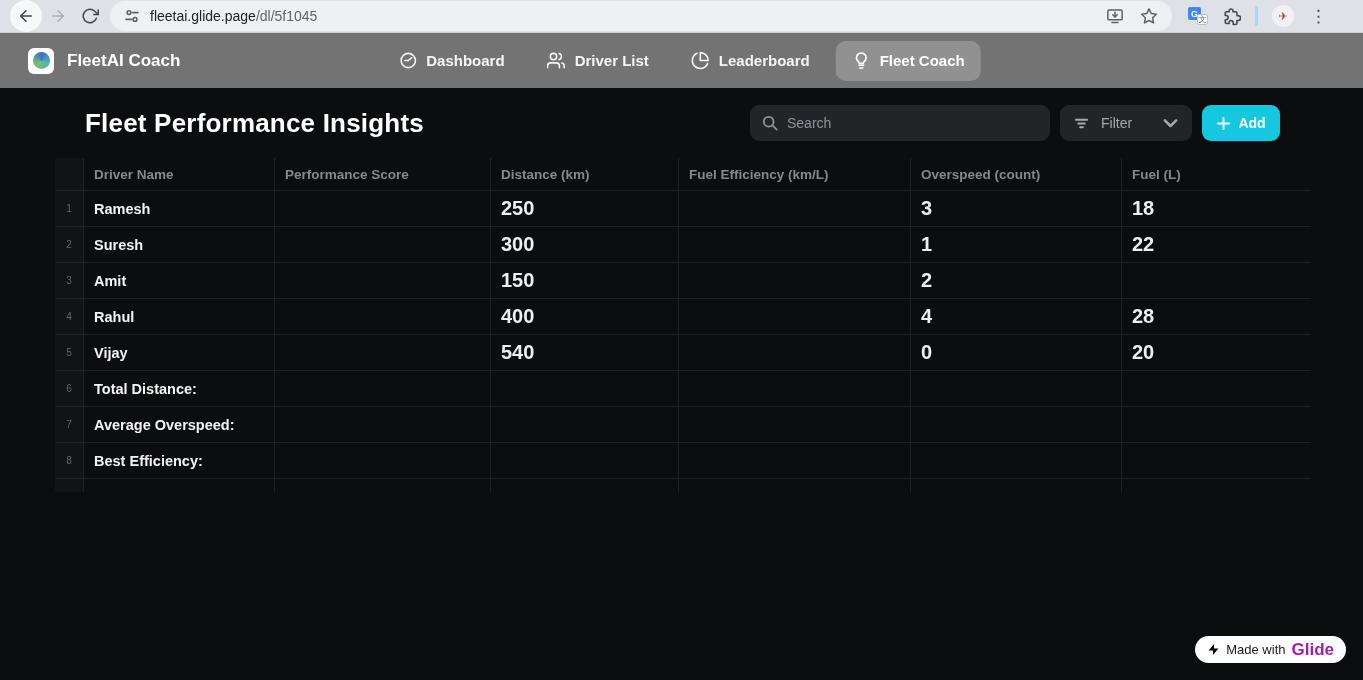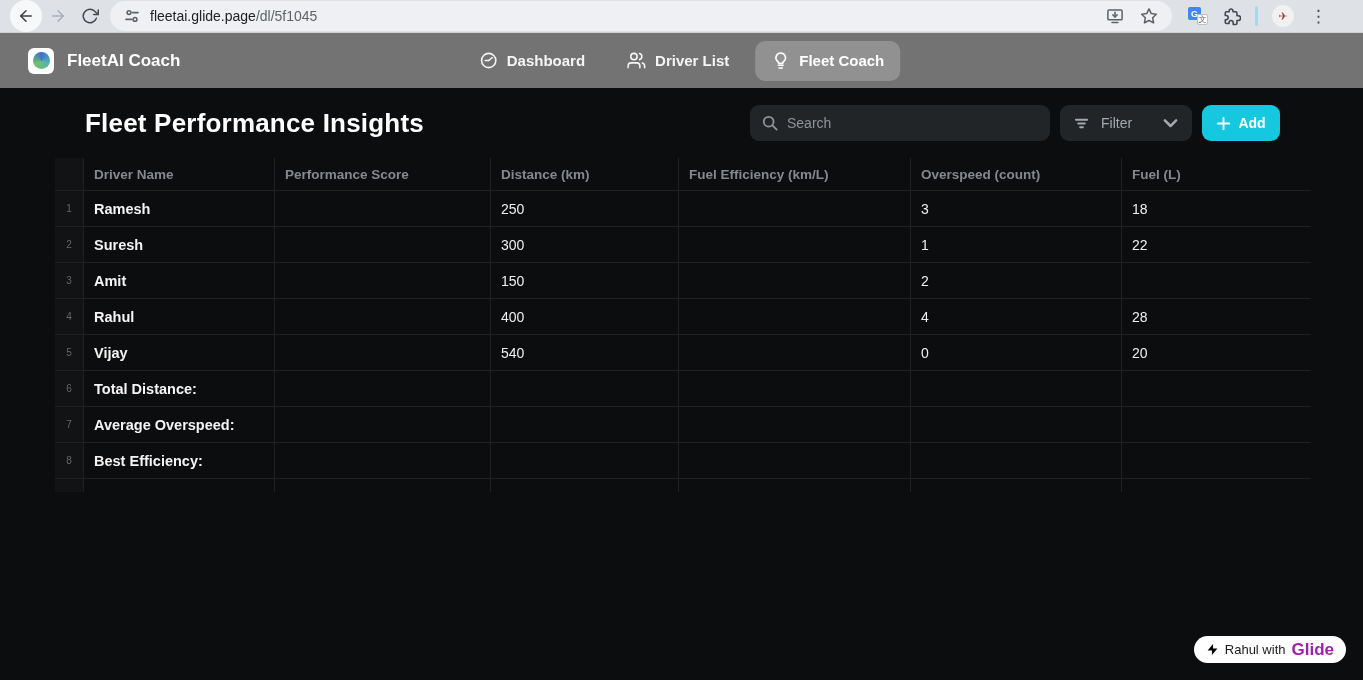--- a/index.html
+++ b/index.html
@@ -80,21 +80,21 @@
   .t-row { display:grid; grid-template-columns:29px 191px 216px 188px 232px 211px 189px;
            border-bottom:1px solid #1f2224; }
   .t-head { height:33px; }
   .t-body { height:36px; }
   .t-partial { height:13px; border-bottom:none; }
   .cell { display:flex; align-items:center; padding-left:10px; overflow:hidden; white-space:nowrap; }
   .bdr { border-right:1px solid #1f2224; }
   .gut { justify-content:center; padding-left:0; background:#121314; color:#63676b; font-size:10px; }
   .hcell { color:#85898e; font-size:13.5px; font-weight:600; }
   .name { color:#f4f4f5; font-size:14.5px; font-weight:700; }
-  .val  { color:#eeeff0; font-size:14px; }
+  .val  { color:#eeeff0; font-size:20px;font-weight:bold; }
 
   
   .glide-badge { position:absolute; right:17px; bottom:17px; height:27px; background:#fff;
                  border-radius:14px; display:flex; align-items:center; gap:6px; padding:0 12px; }
   .glide-badge svg { width:13px; height:13px; }
   .gb-made { color:#1a1a1a; font-size:13px; font-weight:500; }
   .gb-brand { color:#a21caf; font-size:17px; font-weight:800; }
 </style>
 </head>
 <body>
@@ -174,20 +174,27 @@
       <span>Dashboard</span>
     </div>
     <div class="nav-item">
       <svg viewBox="0 0 24 24" class="icon-stroke">
           <path d="M16 21v-2a4 4 0 0 0-4-4H5a4 4 0 0 0-4 4v2"></path>
           <circle cx="8.5" cy="7" r="4"></circle>
           <path d="M22 21v-2a4 4 0 0 0-3-3.87"></path>
           <path d="M15.5 3.13a4 4 0 0 1 0 7.75"></path>
         </svg>
       <span>Driver List</span>
+    </div>
+    <div class="nav-item">
+      <svg viewBox="0 0 24 24" class="icon-stroke">
+          <path d="M21.21 15.89A10 10 0 1 1 8 2.83"></path>
+          <path d="M22 12A10 10 0 0 0 12 2v10z"></path>
+        </svg>
+      <span>Leaderboard</span>
     </div>
     <div class="nav-item active">
       <svg viewBox="0 0 24 24" class="icon-stroke">
           <path d="M9 18h6"></path>
           <path d="M10 21.5h4"></path>
           <path d="M12 2.5a6 6 0 0 0-4 10.5c.8.7 1.3 1.6 1.5 2.6h5c.2-1 .7-1.9 1.5-2.6a6 6 0 0 0-4-10.5z"></path>
         </svg>
       <span>Fleet Coach</span>
     </div>
   </div>
@@ -322,15 +329,15 @@
     <div class="cell bdr"></div>
     <div class="cell bdr"></div>
     <div class="cell"></div>
   </div>
 </div>
 
 <div class="glide-badge">
   <svg viewBox="0 0 24 24">
       <polygon points="13 2 3 14 11 14 11 22 21 10 13 10" fill="#000"></polygon>
     </svg>
-  <span class="gb-made">Rahul with</span>
+  <span class="gb-made">Made with</span>
   <span class="gb-brand">Glide</span>
 </div>
 
 </body></html>

